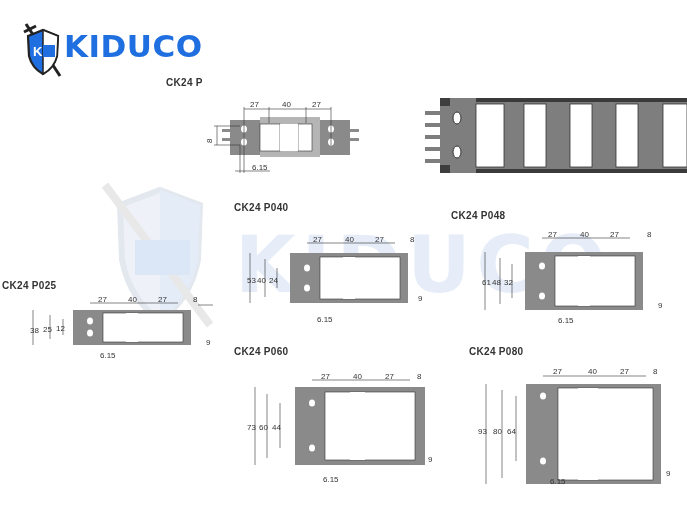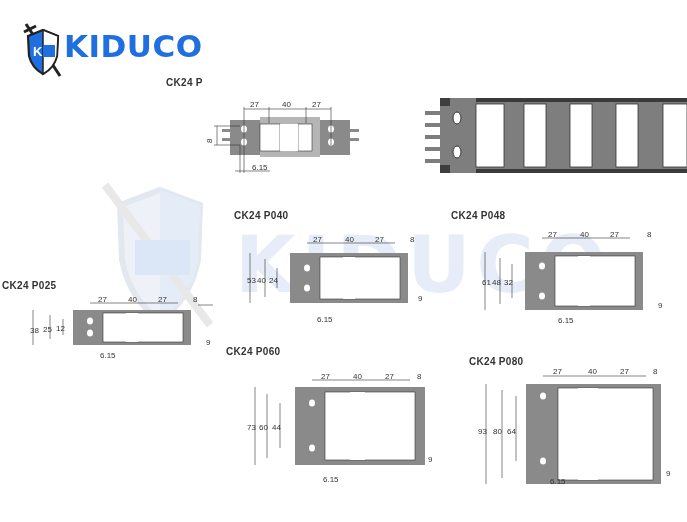--- a/index.html
+++ b/index.html
@@ -27,24 +27,24 @@
   <line x1="2" y1="10" x2="14" y2="4" stroke="#222" stroke-width="3"></line>
   <path d="M6 14 L21 8 L36 14 L35 34 Q32 46 21 52 Q10 46 7 34 Z" fill="#1f6fe0" stroke="#222" stroke-width="2.2"></path>
   <path d="M21 8 L36 14 L35 34 Q32 46 21 52 Z" fill="#ffffff" stroke="#222" stroke-width="1.5"></path>
   <path d="M21 23 L33 23 L33 35 L21 35 Z" fill="#1f6fe0"></path>
   <text x="11" y="34" style="font-size:13px;font-weight:bold;fill:#fff">K</text>
 </svg>
 <div class="brand">KIDUCO</div>
 
 <div class="label" style="left:166px;top:77px">CK24 P</div>
 <div class="label" style="left:2px;top:280px">CK24 P025</div>
-<div class="label" style="left:234px;top:210px">CK24 P040</div>
+<div class="label" style="left:234px;top:202px">CK24 P040</div>
 <div class="label" style="left:451px;top:210px">CK24 P048</div>
-<div class="label" style="left:226px;top:346px">CK24 P060</div>
-<div class="label" style="left:469px;top:356px">CK24 P080</div>
+<div class="label" style="left:234px;top:346px">CK24 P060</div>
+<div class="label" style="left:469px;top:346px">CK24 P080</div>
 
 <svg class="abs" style="left:200px;top:95px" width="170" height="90">
   <rect x="30" y="25" width="120" height="35" fill="#8a8a8a"></rect>
   <rect x="60" y="22" width="60" height="40" fill="#b5b5b5"></rect>
   <rect x="60" y="29" width="20" height="27" fill="#fff" stroke="#333" stroke-width="0.6"></rect>
   <rect x="98" y="29" width="14" height="27" fill="#fff" stroke="#333" stroke-width="0.6"></rect>
   <rect x="80" y="29" width="18" height="27" fill="#fff"></rect>
   <ellipse cx="44" cy="34" rx="3" ry="3.5" fill="#fff"></ellipse>
     <ellipse cx="44" cy="47" rx="3" ry="3.5" fill="#fff"></ellipse>
   <ellipse cx="131" cy="34" rx="3" ry="3.5" fill="#fff"></ellipse>

